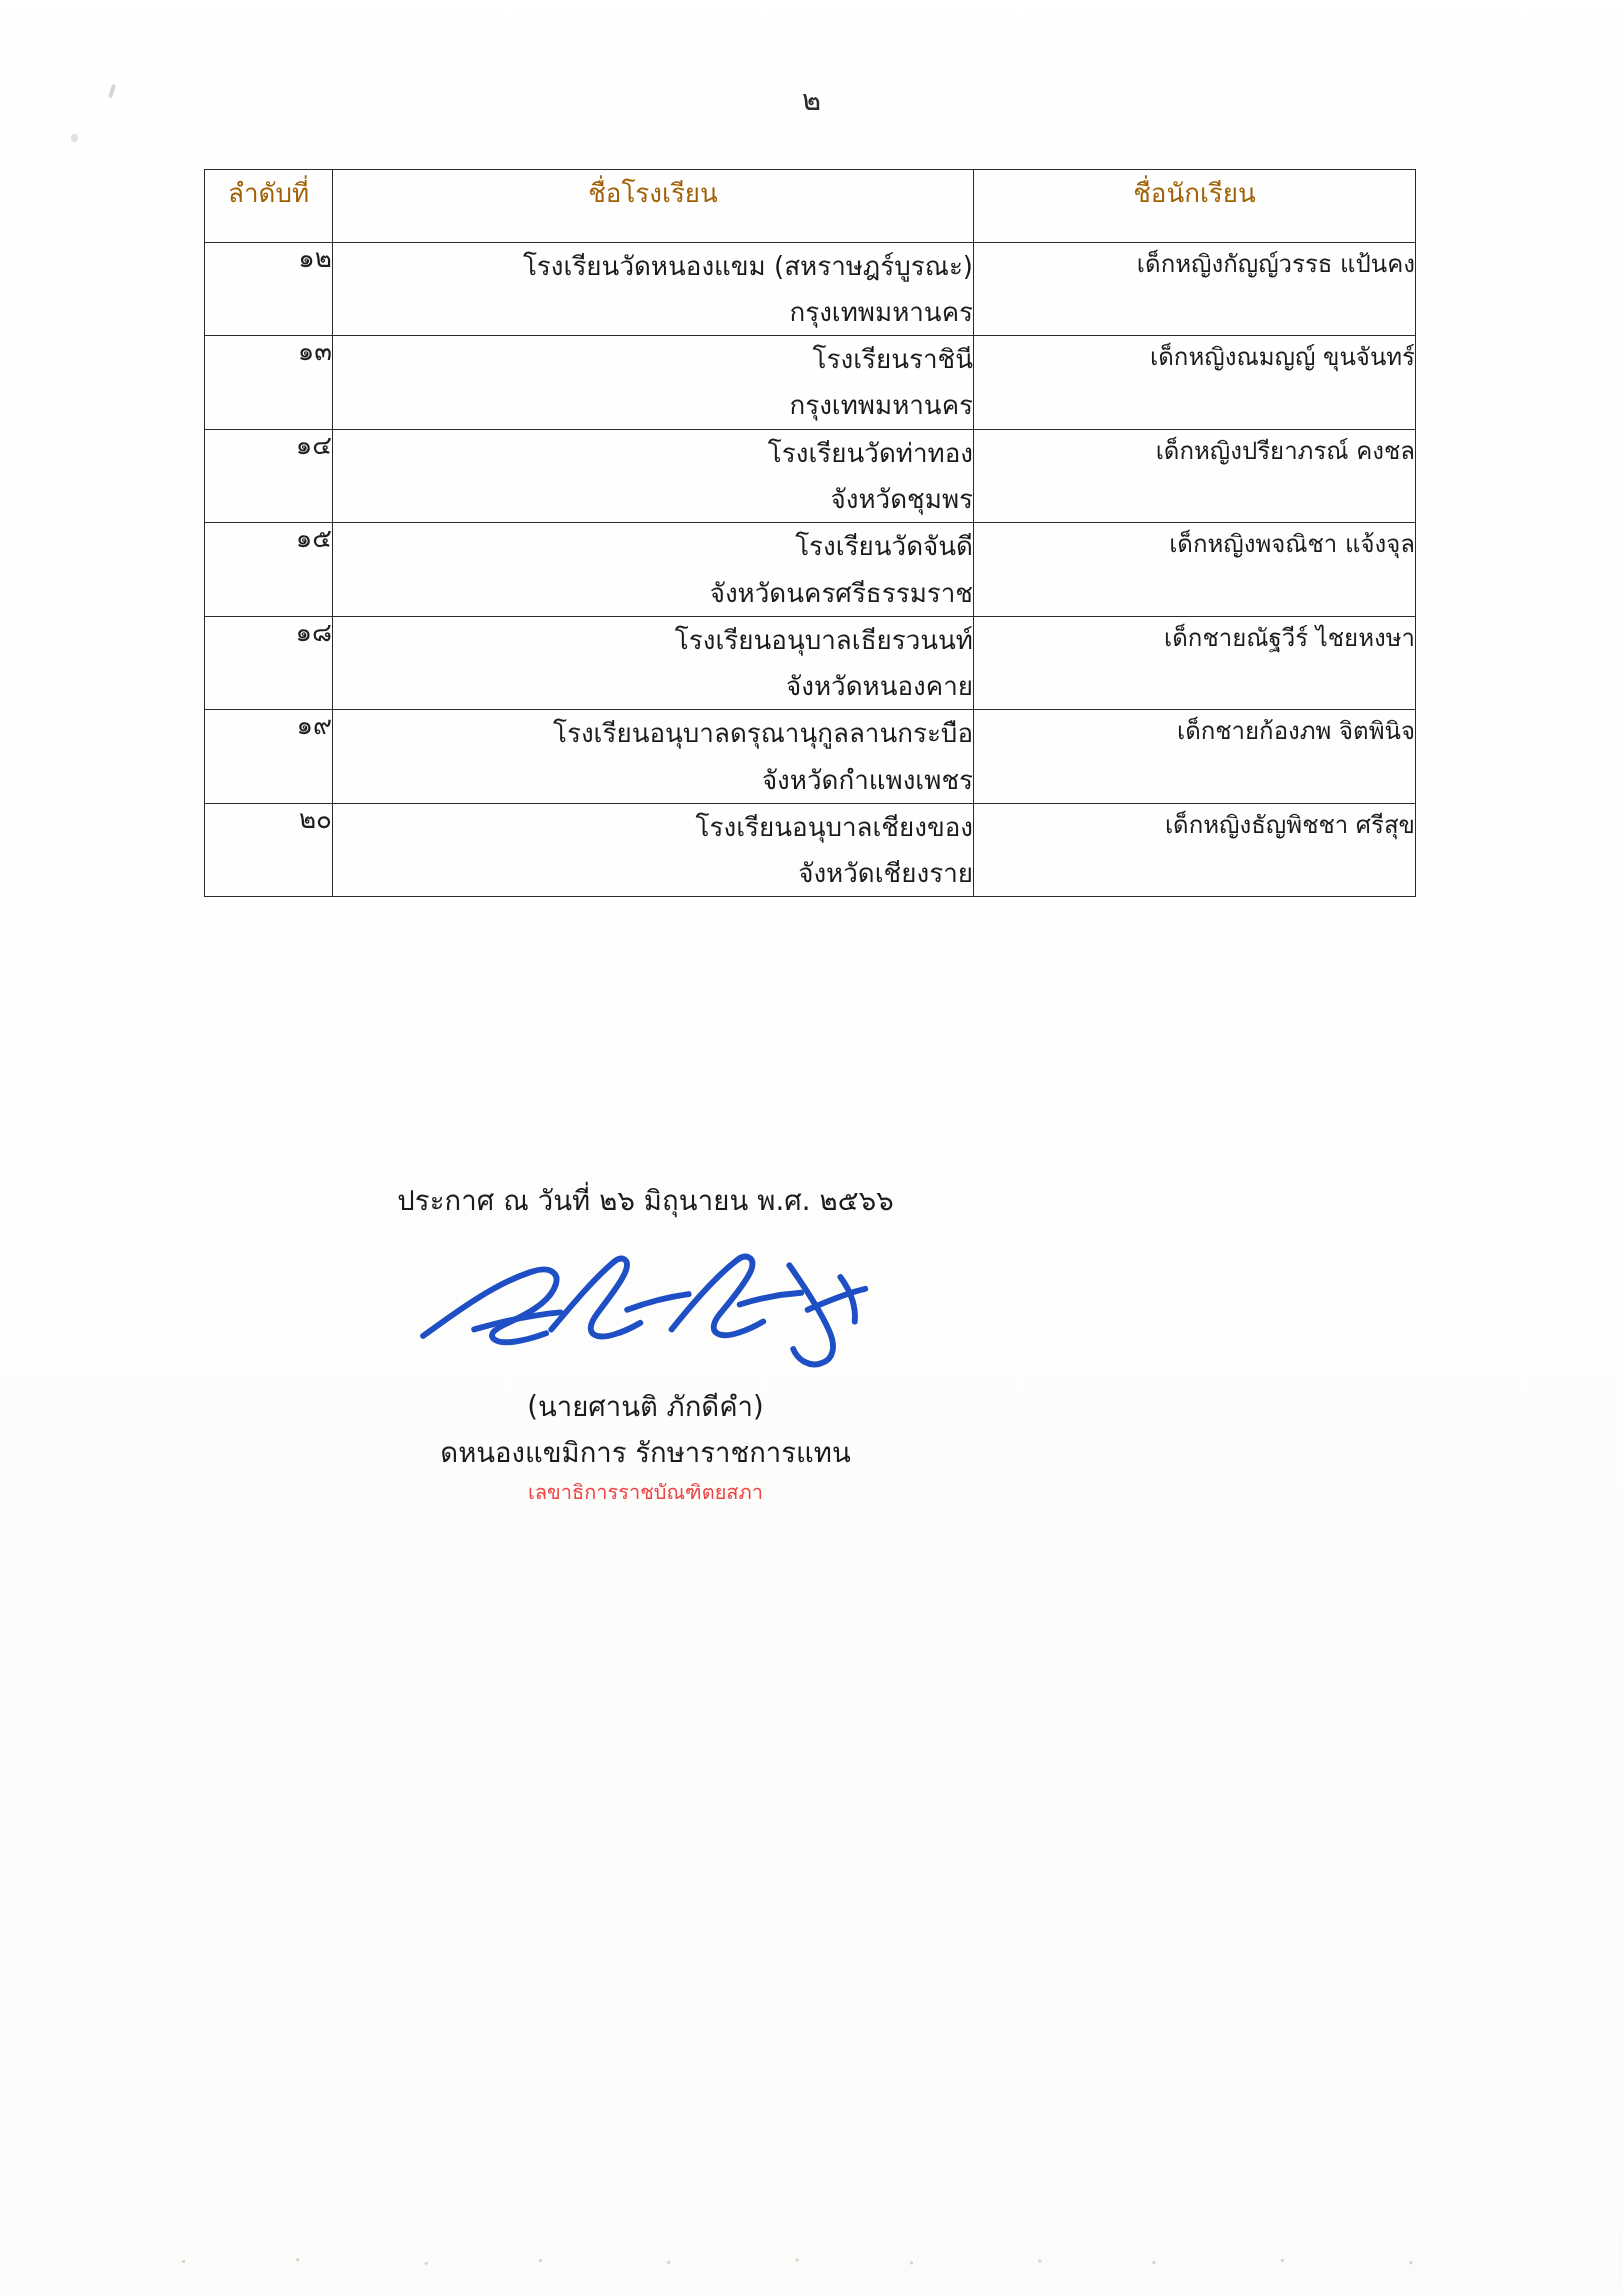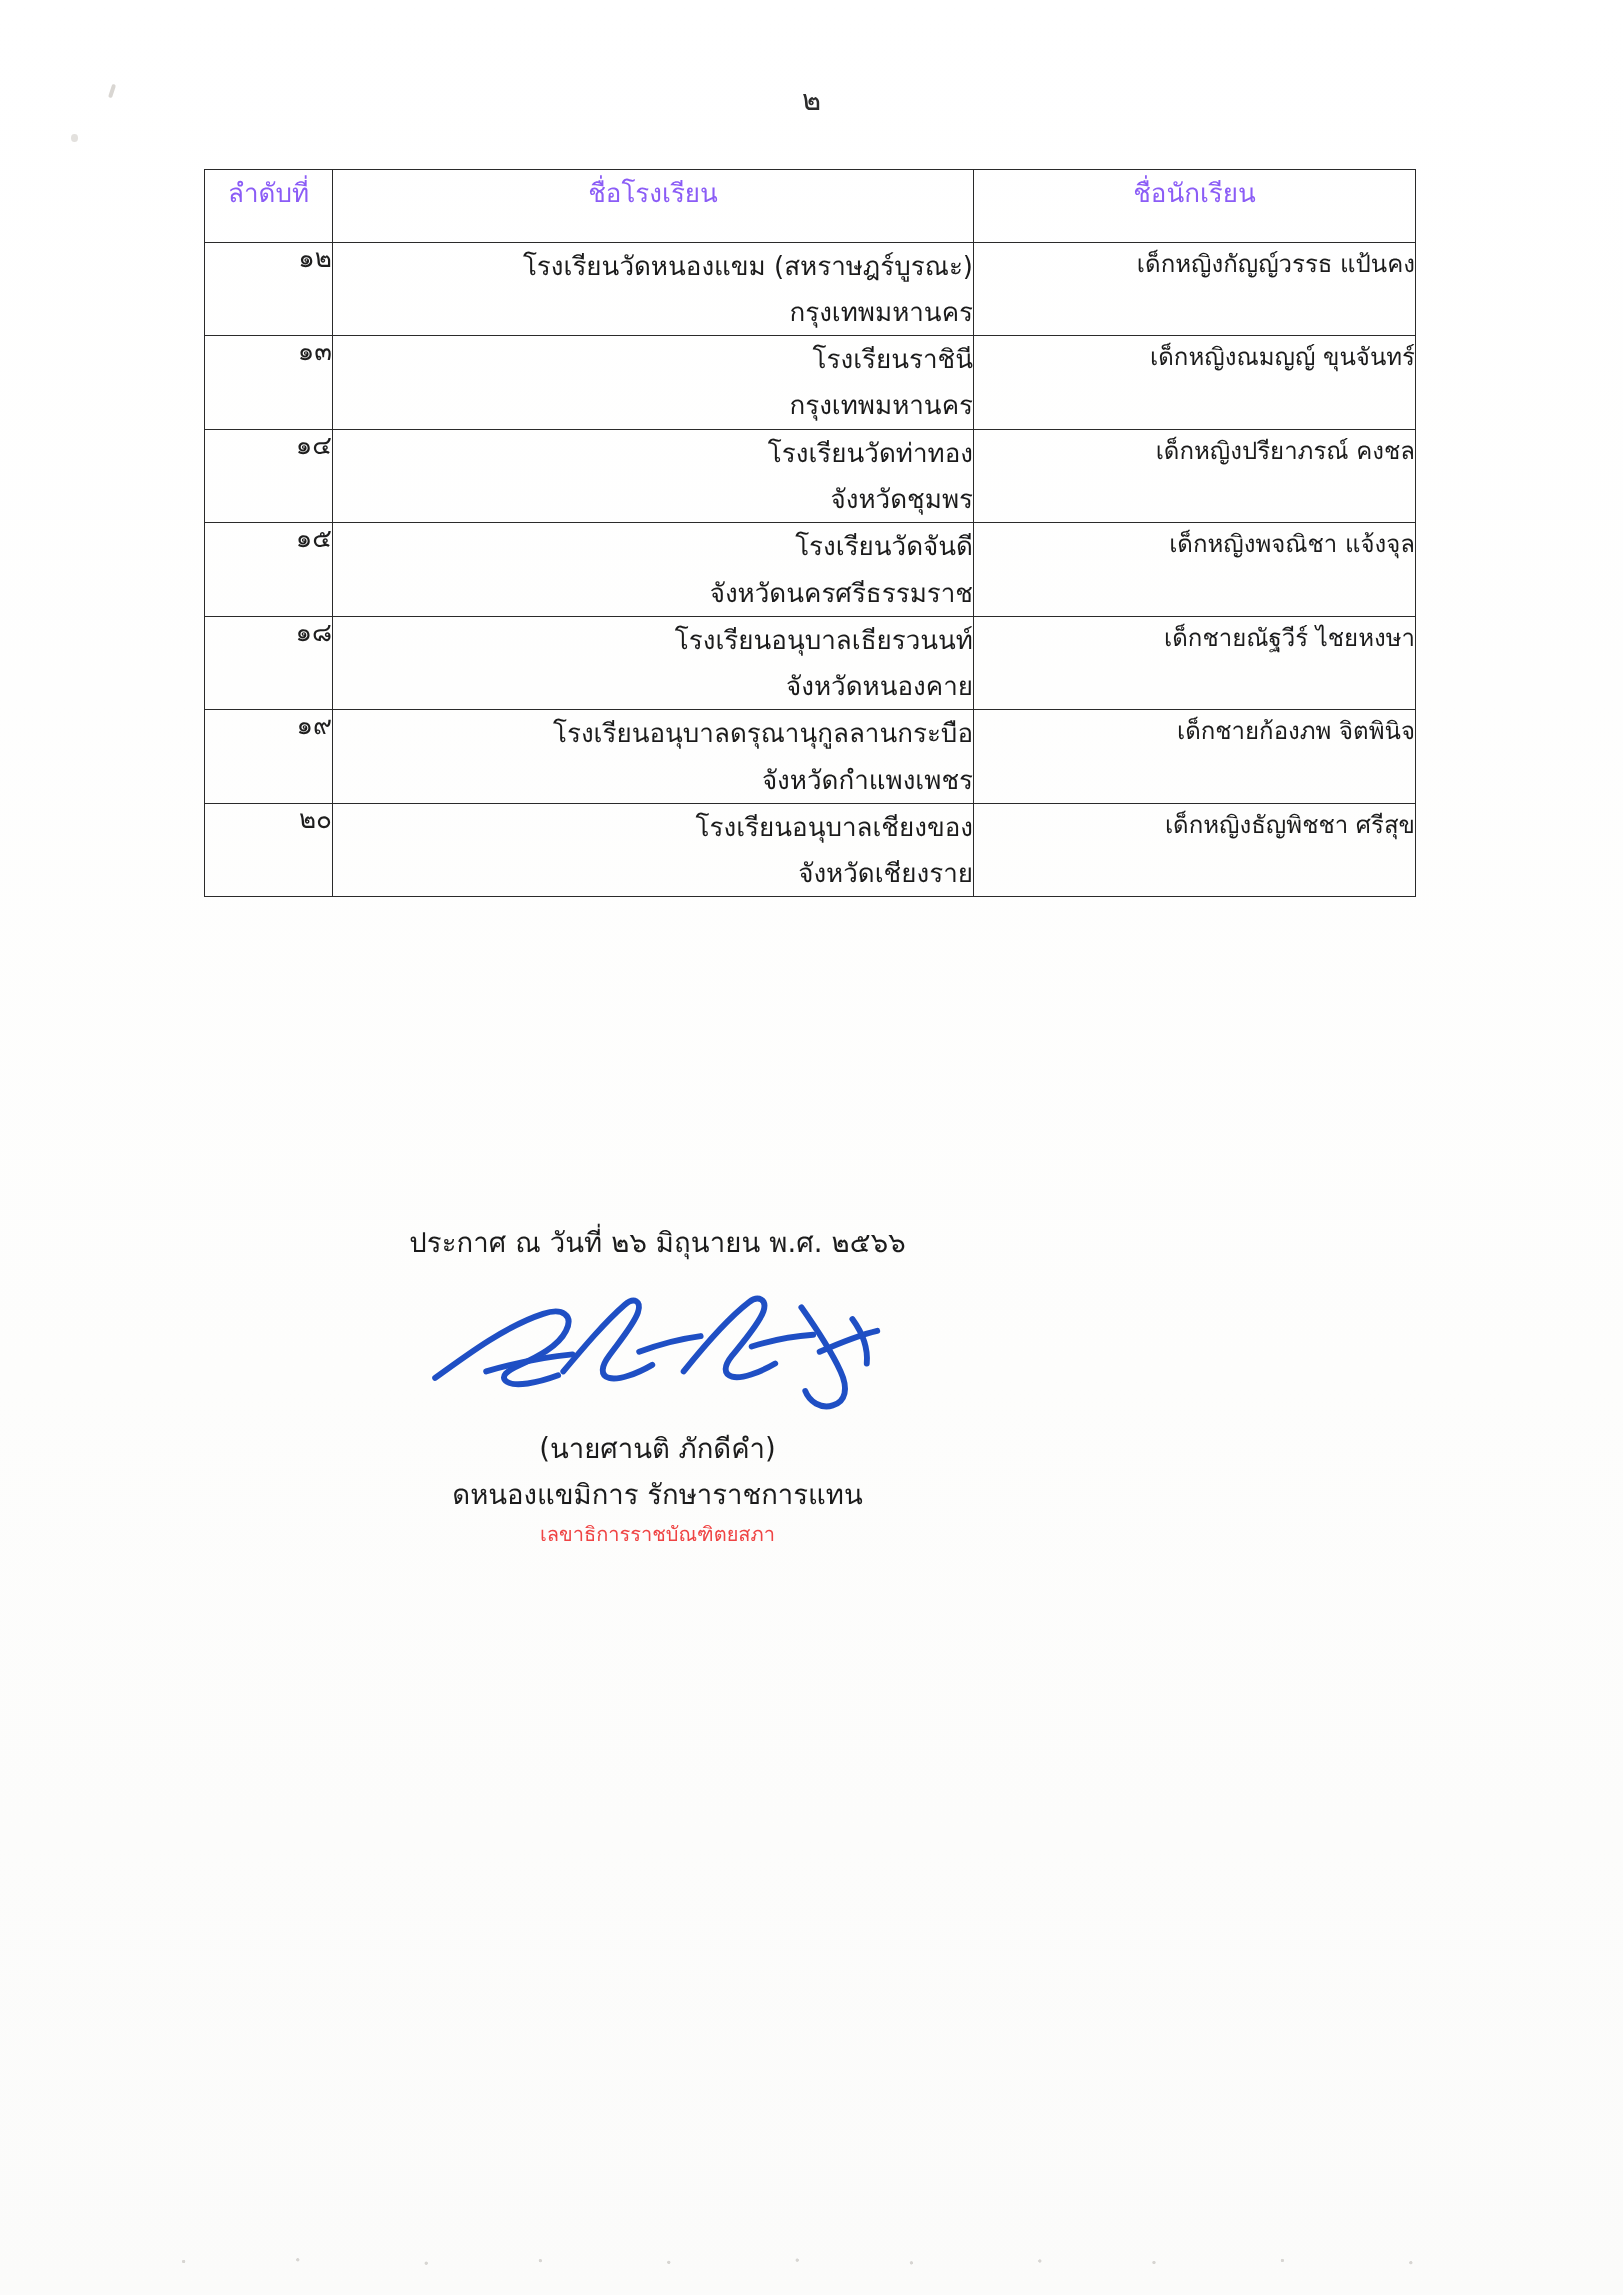--- a/index.html
+++ b/index.html
@@ -87,21 +87,21 @@
   }
   col.c-index  { width: 128px; }
   col.c-school { width: 641px; }
   col.c-student{ width: 442px; }
 
   table.roster thead th {
     height: 56px;
     text-align: center;
     font-weight: normal;
     font-size: 26px;
-    color: #8b5cf6;
+    color: #a16207;
     padding: 9.2px 0 6.5px;
     line-height: 1.15;
   }
 
   .cell-index {
     text-align: center;
     font-size: 26px;
     color: #1e1e1e;
     padding-top: 17px;
     line-height: 1.2;
@@ -117,24 +117,23 @@
     font-size: 24px;
     color: #1b1b1b;
     line-height: 1.78;
   }
   .school-line-1 { display: block; }
   .school-line-2 { display: block; }
 
   
   .closing {
     position: absolute;
-    left: 16px;
+    left: 4px;
     width: 1283px;
     text-align: center;
-    margin-top: 42px;
   }
   .date-line {
     top: 1178px;
     font-size: 27.5px;
     color: #1b1b1b;
     letter-spacing: 0.1px;
   }
   .signature-area {
     top: 1231px;
     height: 157px;

